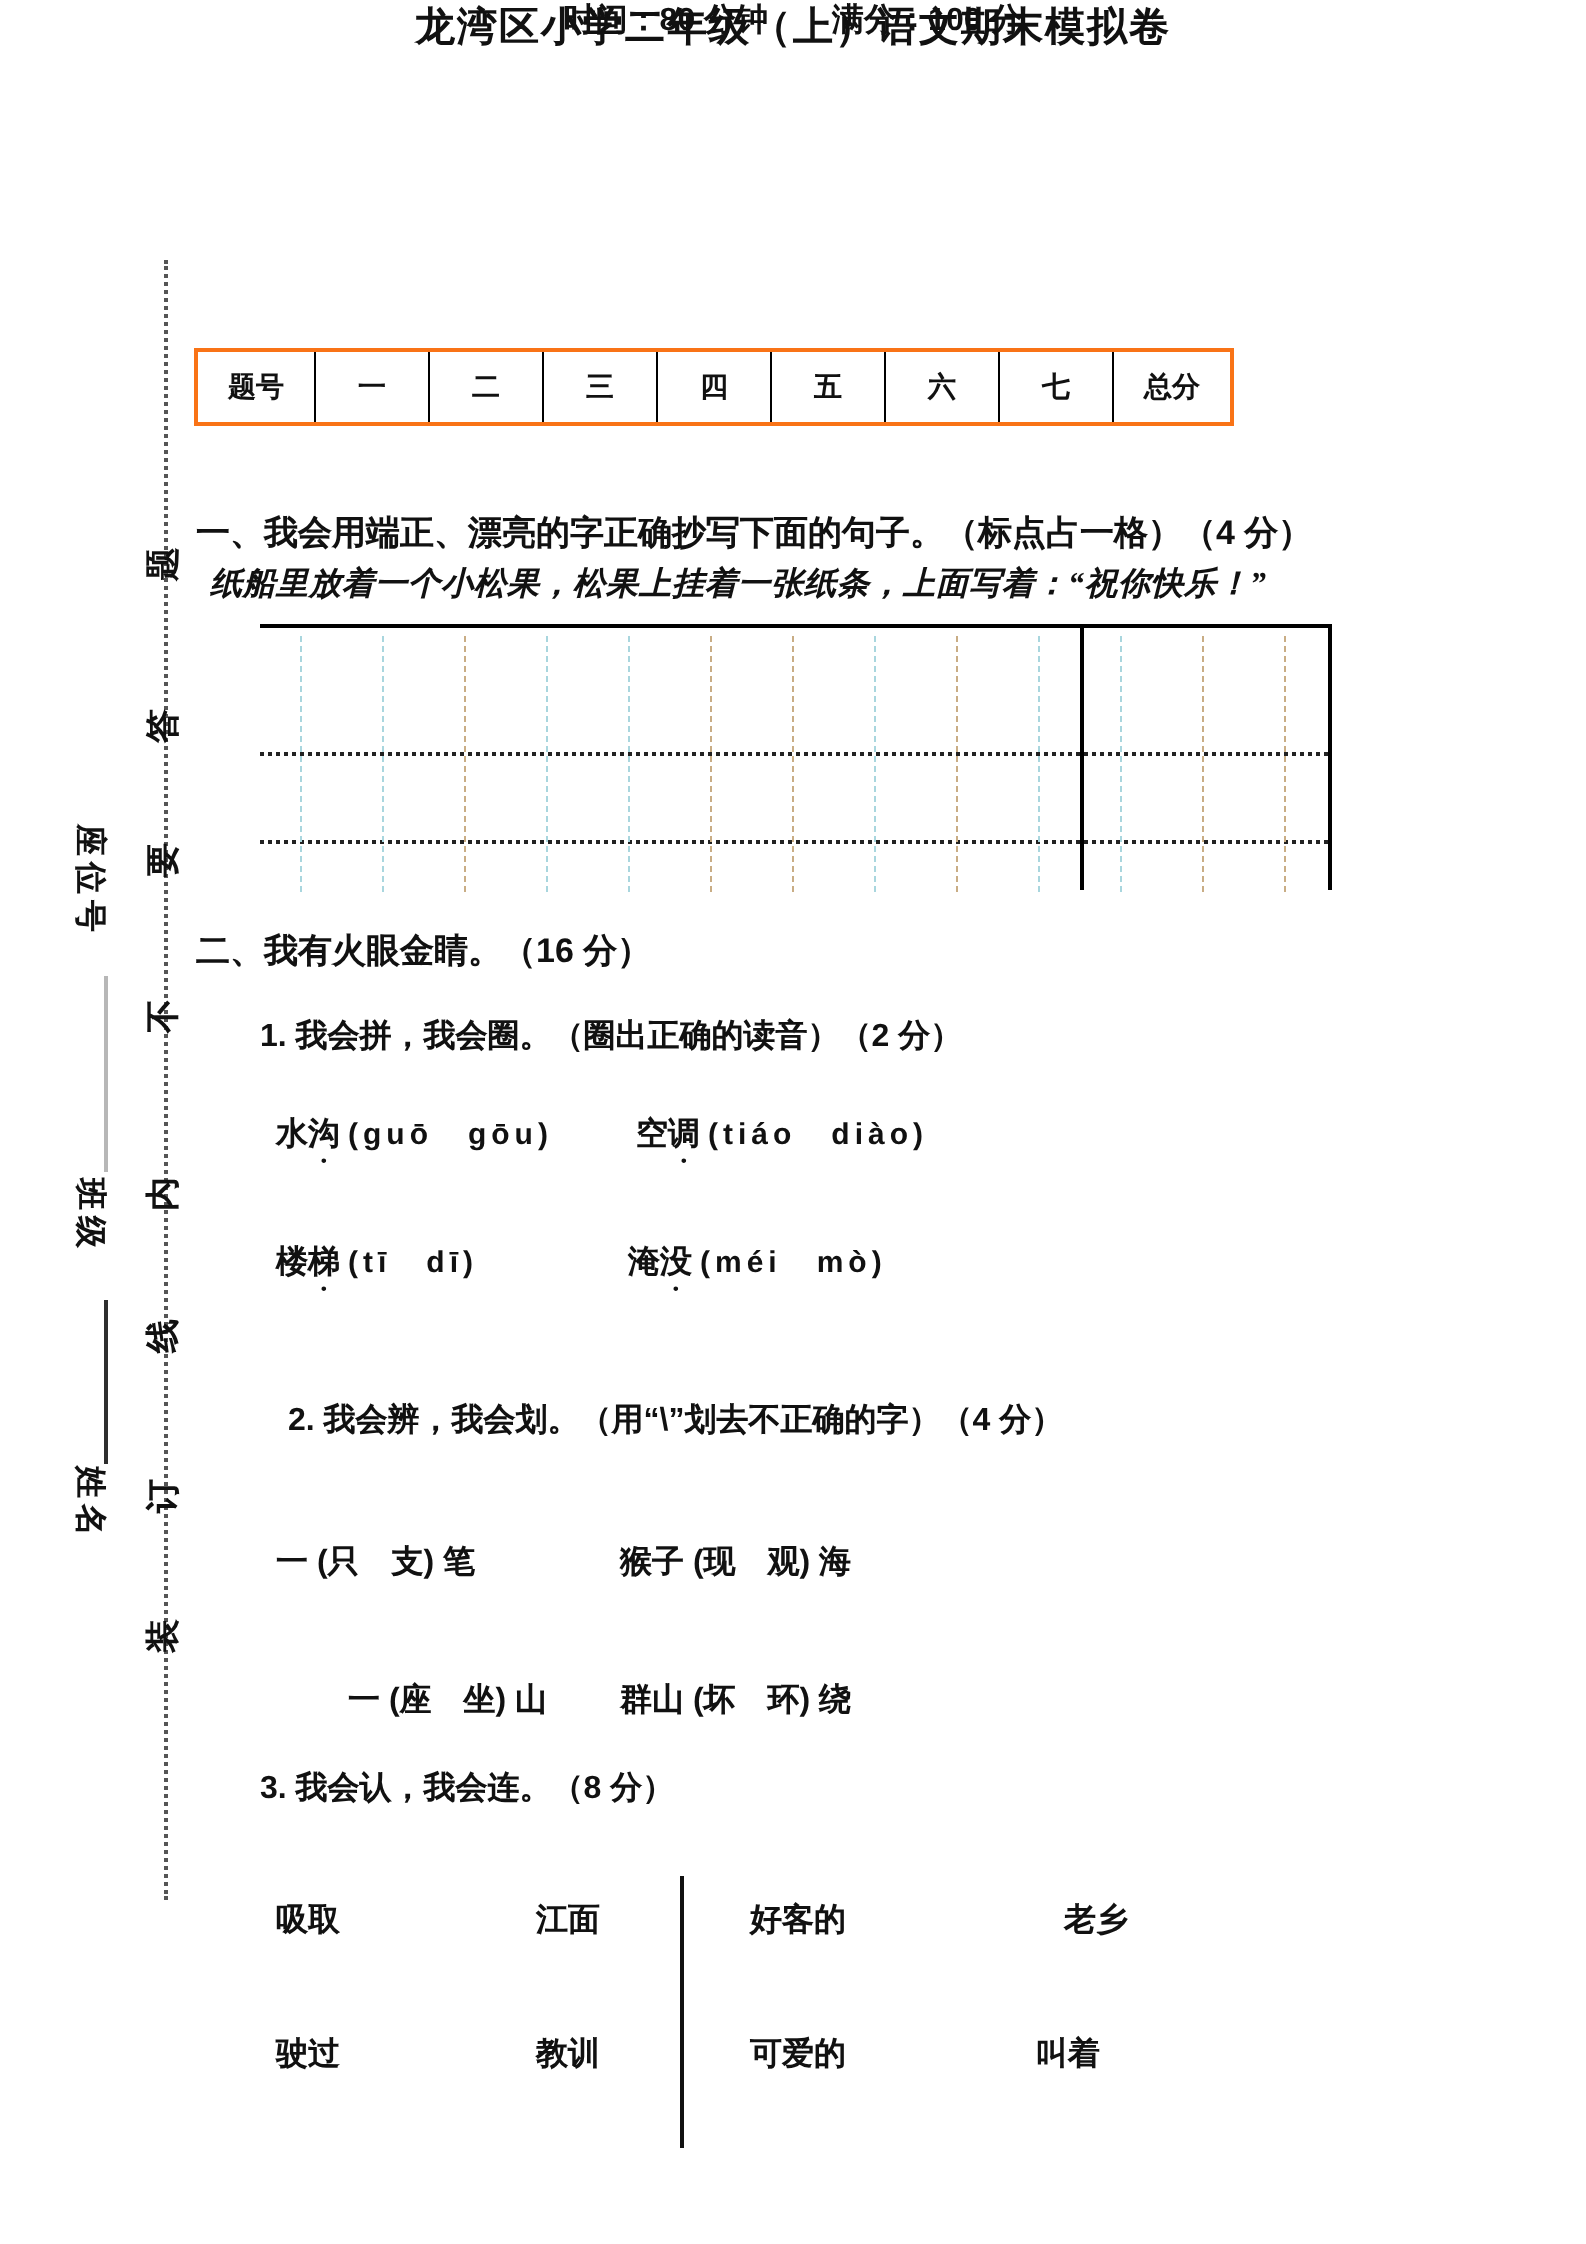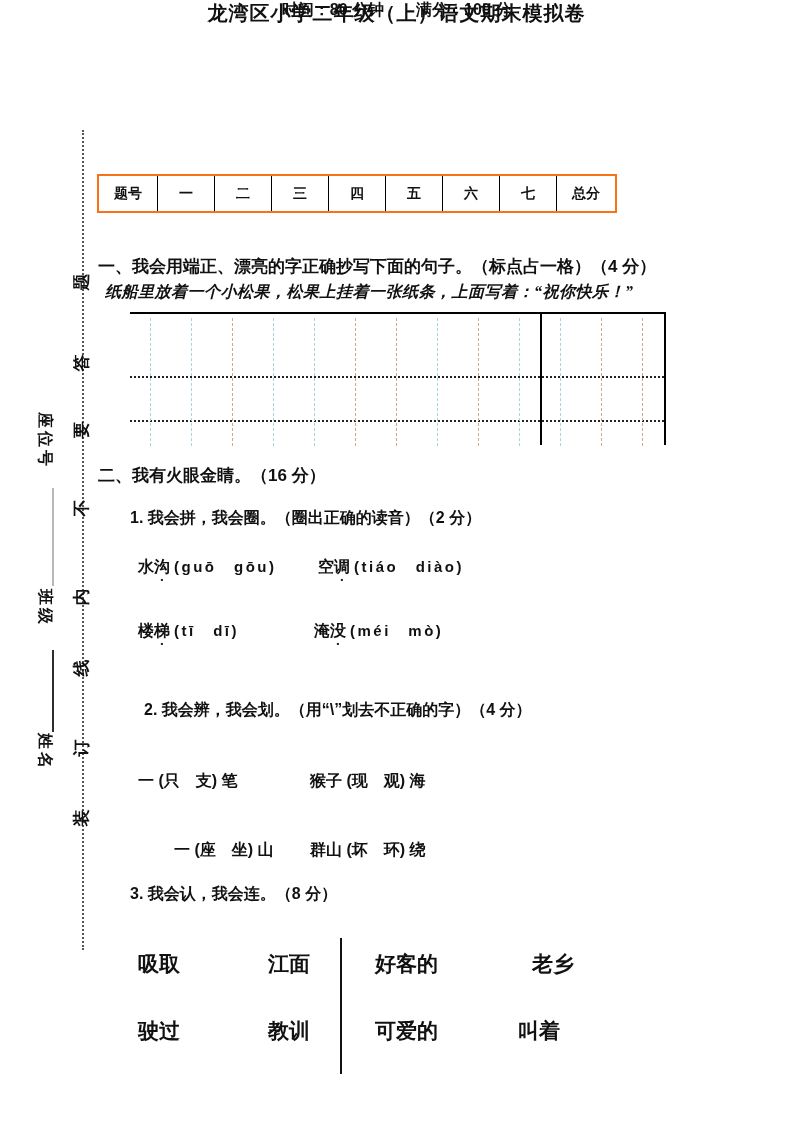--- a/index.html
+++ b/index.html
@@ -48,21 +48,21 @@
   
   #writing-grid{
     left:130px; top:312px; width:534px; height:131px;
     border-top:2px solid #000; border-right:2px solid #000;
   }
   .grid-hline{left:0; width:534px; height:0; border-top:2px dotted #222;}
   #grid-vsolid{left:410px; top:0; width:2px; height:131px; background:#000;}
   .gcol{position:absolute; top:4px; bottom:-1px; width:0; border-left:1.5px dashed #aaa;}
   
   #match-divider{left:340px; top:938px; width:2px; height:136px; background:#111;}
-  .match-word{font-size:21px; font-weight:600; white-space:nowrap;}
+  .match-word{font-size:16px; font-weight:600; white-space:nowrap;}
 </style>
 </head>
 <body>
 
 <div id="page">
 
   <div id="title" class="abs">龙湾区小学二年级（上）语文期末模拟卷</div>
   <div id="subtitle" class="abs">时间：80 分钟　　满分：100 分</div>
 
   <table id="score-table" class="abs">

